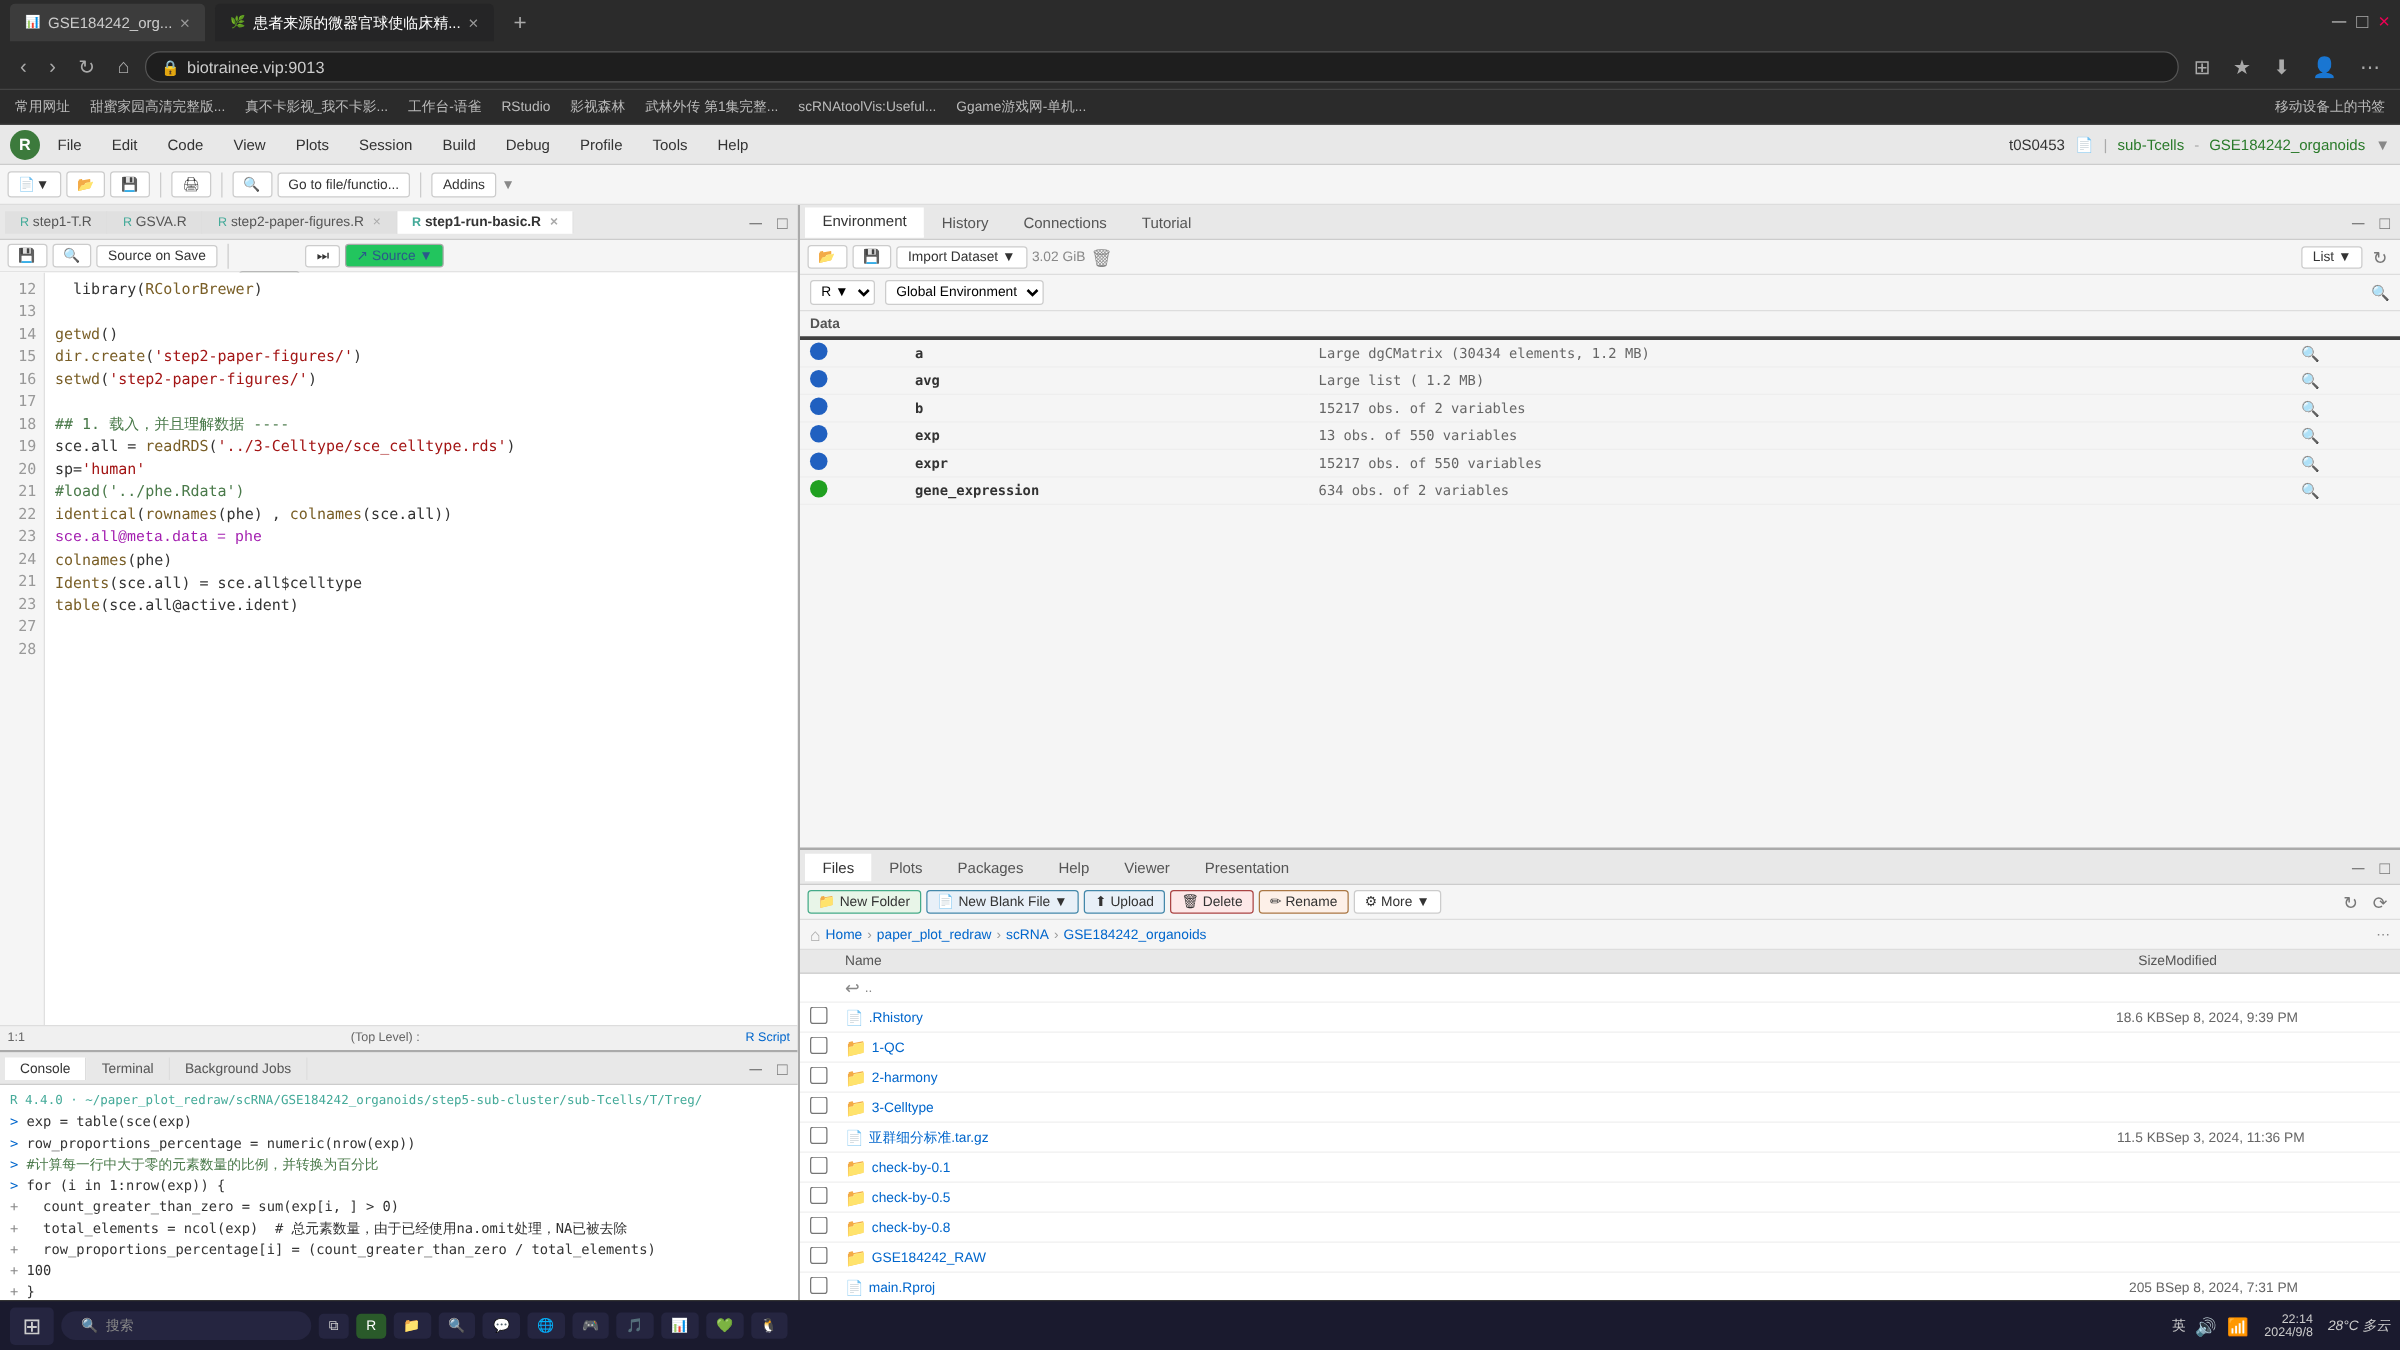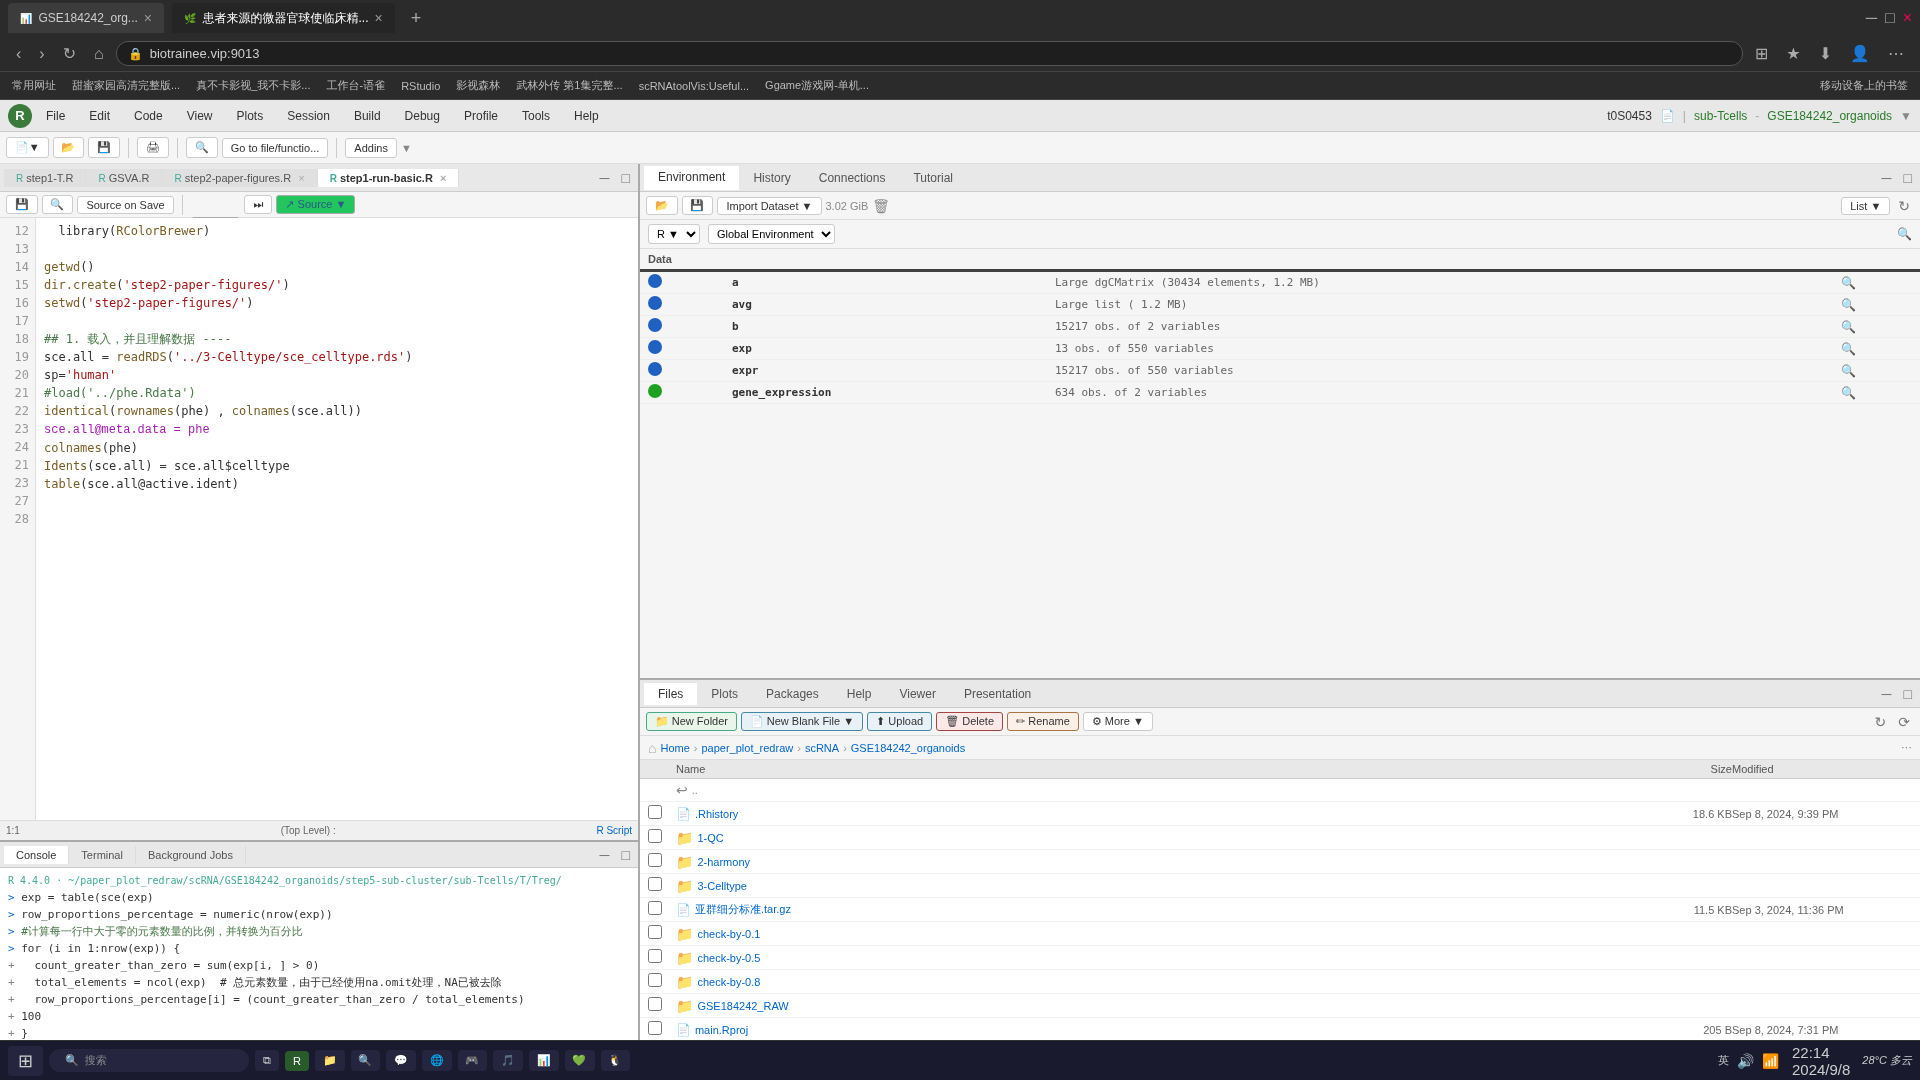--- a/index.html
+++ b/index.html
@@ -93,21 +93,21 @@
     .file-name { font-size: 11px; color: #333; display: flex; align-items: center; gap: 4px; }
     .file-size { font-size: 11px; color: #666; text-align: right; }
     .file-date { font-size: 11px; color: #666; }
     .folder-icon { color: #e8a030; font-size: 14px; }
     .file-icon { color: #4080c0; font-size: 12px; }
 
     
     .taskbar { background: #1a1a2e; height: 40px; display: flex; align-items: center; padding: 0 8px; position: fixed; bottom: 0; width: 1920px; gap: 6px; border-top: 1px solid #333; }
     .taskbar-btn { background: #252540; border-radius: 4px; padding: 4px 8px; cursor: pointer; color: #ccc; font-size: 11px; }
     .taskbar-start { background: #252540; border-radius: 4px; padding: 4px 10px; font-size: 18px; cursor: pointer; }
-    .taskbar-clock { margin-left: auto; color: #ccc; font-size: 15px; text-align: left; }
+    .taskbar-clock { margin-left: auto; color: #ccc; font-size: 10px; text-align: right; }
     .taskbar-systray { display: flex; align-items: center; gap: 8px; margin-left: 8px; }
 
     .panel-controls { display: flex; align-items: center; margin-left: auto; gap: 4px; }
     .panel-ctrl-btn { color: #777; cursor: pointer; font-size: 14px; padding: 2px 4px; }
 
     .global-env-row { display: flex; align-items: center; gap: 8px; padding: 4px 8px; border-bottom: 1px solid #ddd; font-size: 12px; }
     .env-select { padding: 2px 4px; font-size: 11px; border: 1px solid #ccc; background: #fff; border-radius: 3px; }
 
     .search-icon-small { color: #888; font-size: 12px; cursor: pointer; }
     .mini-toolbar { background: #f0f0f0; height: 20px; display: flex; align-items: center; padding: 0 6px; font-size: 10px; color: #666; border-top: 1px solid #ddd; justify-content: space-between; }

